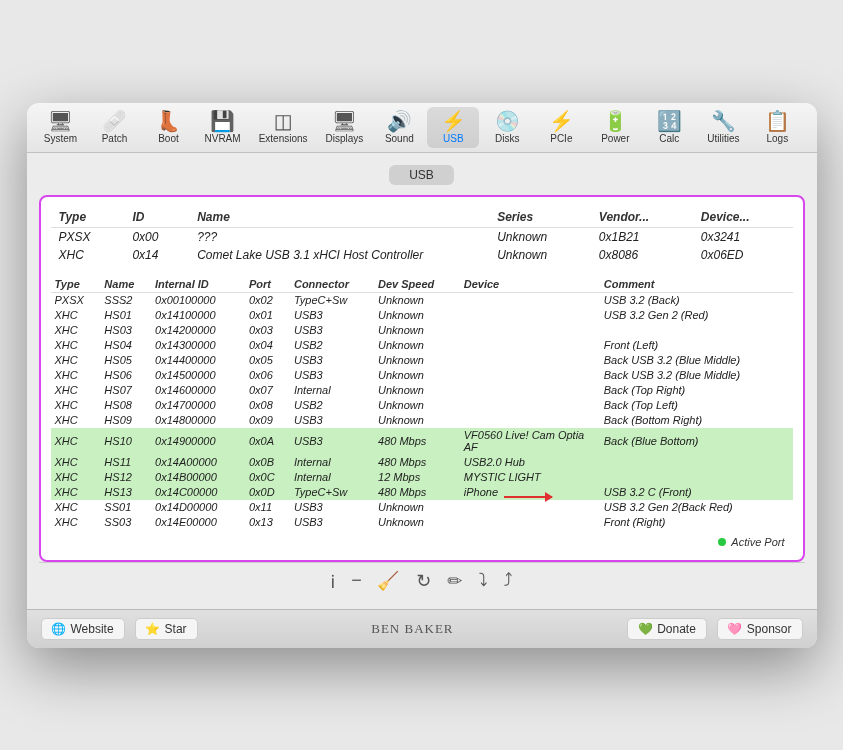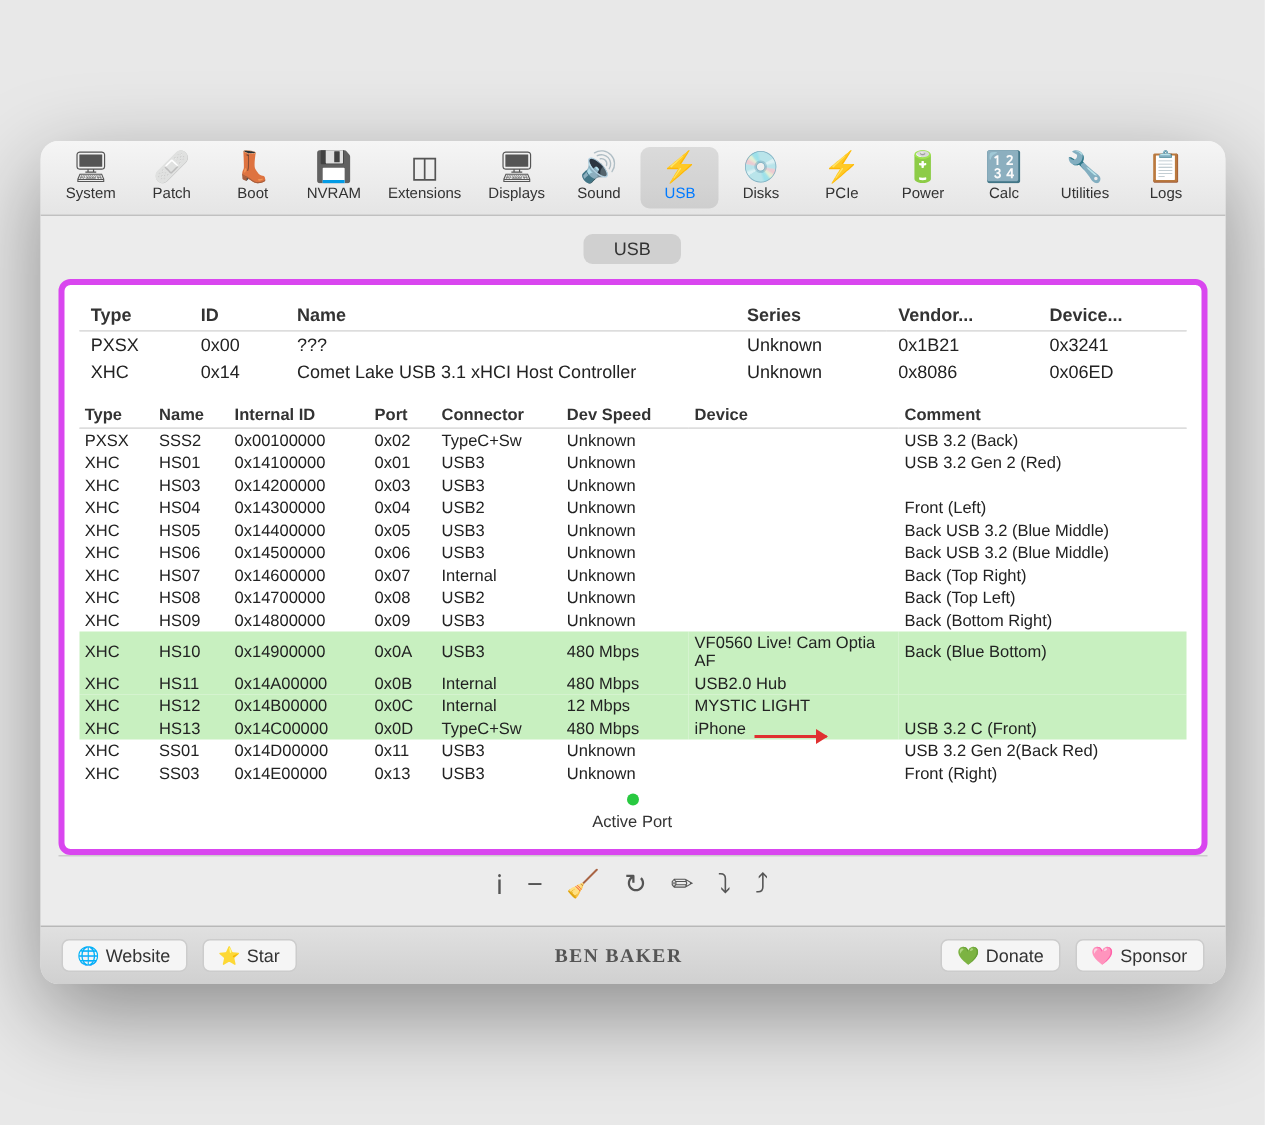--- a/index.html
+++ b/index.html
@@ -96,22 +96,23 @@
       background: #d0d0d0;
       border-radius: 6px;
       padding: 3px 20px;
       font-size: 12px;
       font-weight: 500;
       color: #333;
     }
     .panel {
       background: white;
       border-radius: 8px;
-      border: 4px solid #d946ef;
+      border: 2px solid #d946ef;
       padding: 10px;
+      font-style: italic;
     }
     .controllers-table {
       width: 100%;
       border-collapse: collapse;
       margin-bottom: 12px;
     }
     .controllers-table th {
       text-align: left;
       font-weight: 600;
       font-size: 12px;
@@ -157,21 +158,20 @@
       color: #222;
     }
     .active-port-indicator {
       display: flex;
       align-items: center;
       justify-content: flex-end;
       padding: 6px 8px 2px;
       font-size: 11px;
       color: #333;
       gap: 5px;
-      flex-direction: column;
     }
     .green-dot {
       width: 8px;
       height: 8px;
       border-radius: 50%;
       background: #28c940;
       display: inline-block;
     }
     .bottom-toolbar {
       display: flex;
@@ -207,21 +207,21 @@
       background: #f5f5f5;
       border: 1px solid #ccc;
       border-radius: 5px;
       padding: 3px 10px;
       font-size: 12px;
       cursor: pointer;
       color: #333;
     }
     .footer-brand {
       font-size: 13px;
-      font-weight: 700;
+      font-weight: 400;
       letter-spacing: 1px;
       color: #555;
       font-family: Georgia, serif;
       text-transform: uppercase;
     }
     .usb-icon { color: #555; }
   </style>
 </head>
 <body>
 

